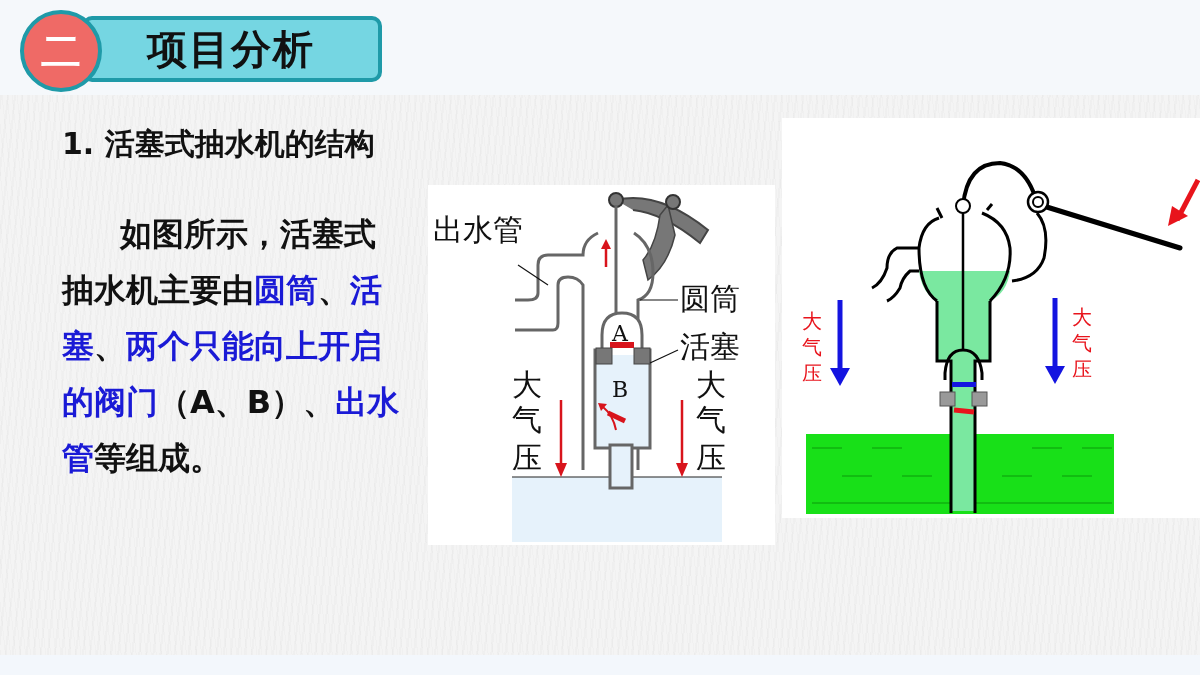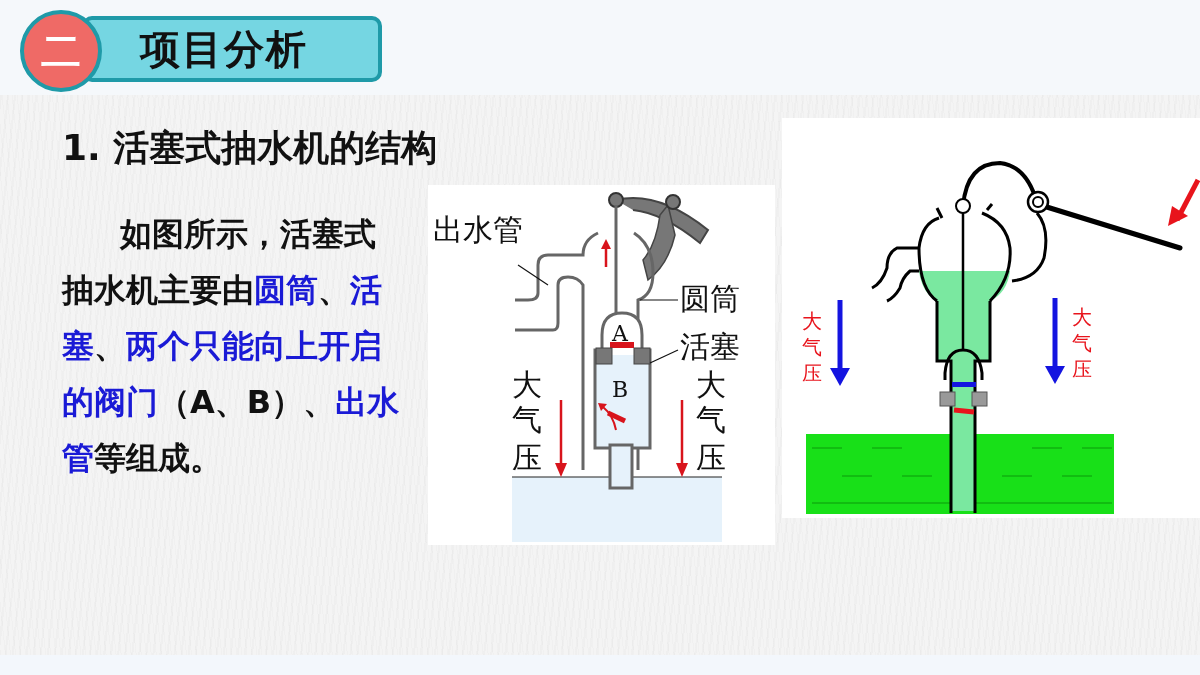--- a/index.html
+++ b/index.html
@@ -7,26 +7,26 @@
     background:#f7f7f7;font-family:"DejaVu Sans",sans-serif;}
   .texture{position:absolute;left:0;top:95px;width:1200px;height:560px;
     background:
       repeating-linear-gradient(96deg, rgba(0,0,0,0.018) 0 2px, transparent 2px 7px),
       repeating-linear-gradient(84deg, rgba(0,0,0,0.015) 0 1px, transparent 1px 5px),
       #f4f4f4;}
   .topband{position:absolute;left:0;top:0;width:1200px;height:95px;background:#f5f8fb;}
   .bottomband{position:absolute;left:0;top:655px;width:1200px;height:20px;background:#f3f7fc;}
   .title-bar{position:absolute;left:82px;top:16px;width:300px;height:66px;
     background:#75d6e2;border:4px solid #1f9aa8;border-radius:10px;box-sizing:border-box;}
-  .title-text{position:absolute;left:140px;top:22px;font-size:40px;font-weight:bold;color:#111;
+  .title-text{position:absolute;left:147px;top:22px;font-size:40px;font-weight:bold;color:#111;
     letter-spacing:2px;font-family:"DejaVu Sans",sans-serif;}
   .badge{position:absolute;left:20px;top:10px;width:82px;height:82px;border-radius:50%;
     background:#ef6a66;border:4px solid #1f9aa8;box-sizing:border-box;
     display:flex;align-items:center;justify-content:center;color:#fff;font-size:40px;font-weight:bold;}
-  .heading{position:absolute;left:62px;top:124px;font-size:36px;color:#111;font-weight:bold;}
+  .heading{position:absolute;left:62px;top:124px;font-size:30px;color:#111;font-weight:bold;}
   .para{position:absolute;left:62px;top:206px;width:340px;font-size:32px;line-height:56px;color:#111;font-weight:bold;}
   .para .blue{color:#1a1ad6;}
   .panel-mid{position:absolute;left:428px;top:185px;width:347px;height:360px;background:#fff;}
   .panel-right{position:absolute;left:782px;top:118px;width:418px;height:400px;background:#fff;}
   svg text{font-family:"DejaVu Serif",serif;}
 </style>
 </head>
 <body>
 
 <div class="topband"></div>

